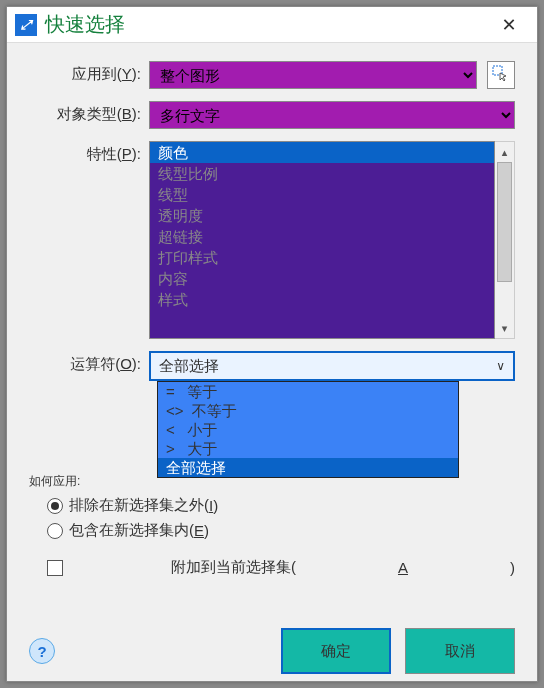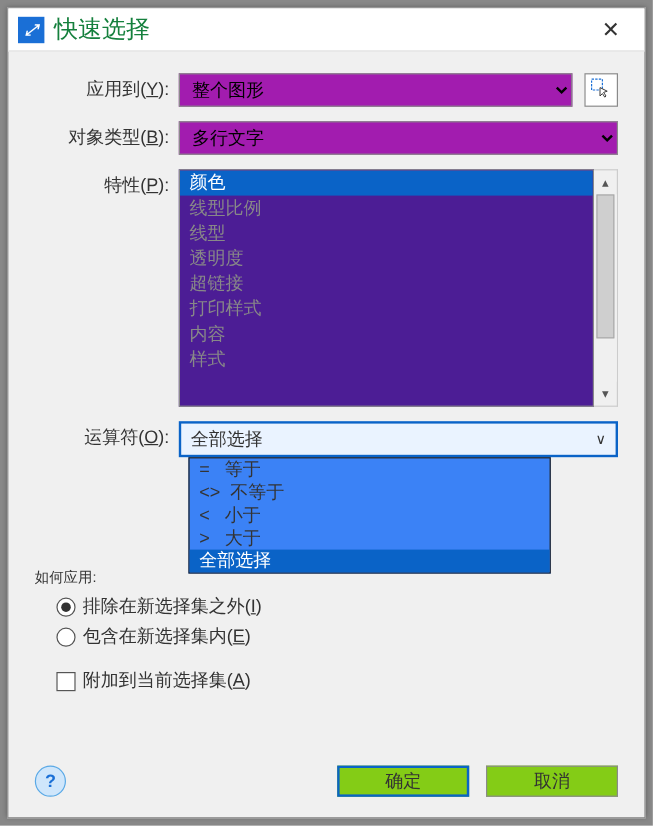--- a/index.html
+++ b/index.html
@@ -71,35 +71,35 @@
   .operator-dropdown .opt.sel { background: #0a63c7; color: #fff; }
 
   .section-label { font-size: 12px; color: #333; margin-top: 92px; margin-bottom: 6px; }
   .radiogroup { padding-left: 18px; }
   .radiorow { display: flex; align-items: center; font-size: 15px; color: #333; margin-bottom: 6px; }
   .radio {
     width: 16px; height: 16px; border: 1px solid #555; border-radius: 50%;
     margin-right: 6px; display: flex; align-items: center; justify-content: center; background:#fff;
   }
   .radio .dot { width: 8px; height: 8px; background: #333; border-radius: 50%; }
-  .checkrow { display: flex; align-items: center; font-size: 15px; color: #333; margin-top: 18px; padding-left: 18px;}
+  .checkrow { display: flex; align-items: center; font-size: 15px; color: #333; margin-top: 18px; padding-left: 18px; justify-content: space-between;}
   .checkbox { width: 16px; height: 16px; border: 1px solid #555; margin-right: 6px; background:#fff; }
 
   .footer {
     position: absolute; left: 22px; right: 22px; bottom: 14px; height: 32px;
     display: flex; align-items: center;
   }
   .helpbtn {
     width: 26px; height: 26px; border-radius: 50%; background: #cfe6fb;
     border: 1px solid #5aa9e6; color: #1a6fd6; font-weight: bold;
     display: flex; align-items: center; justify-content: center; font-size: 15px;
   }
   .spacer { flex: 1; }
   .btn {
-    width: 110px; height: 26px; border: 1px solid #8a8a8a; background: #84cc16;
+    width: 110px; height: 46px; border: 1px solid #8a8a8a; background: #14b8a6;
     display: flex; align-items: center; justify-content: center;
     font-size: 15px; color: #333; margin-left: 14px;
   }
   .btn.primary { border: 2px solid #0a63c7; }
   u.key { text-decoration: underline; }
 </style>
 </head>
 <body>
 
 <div class="window">

